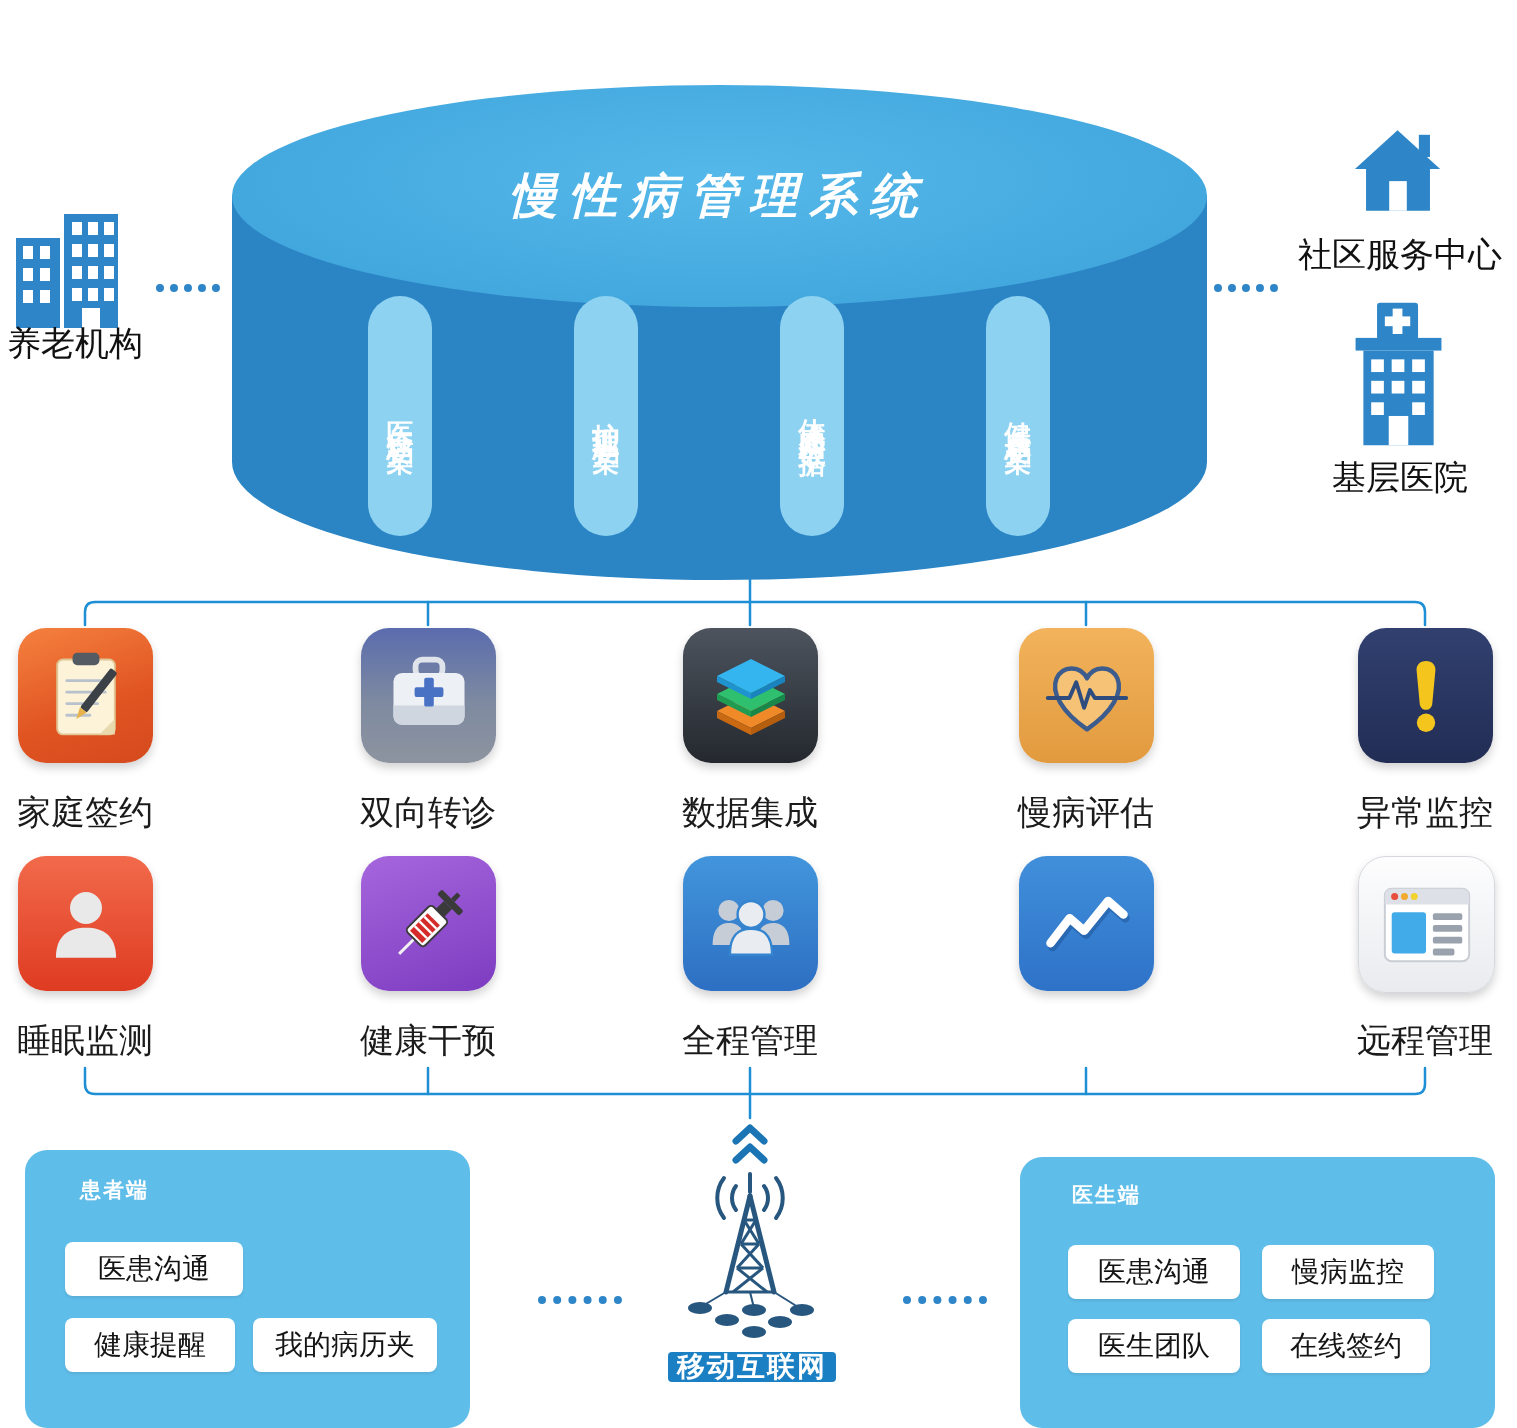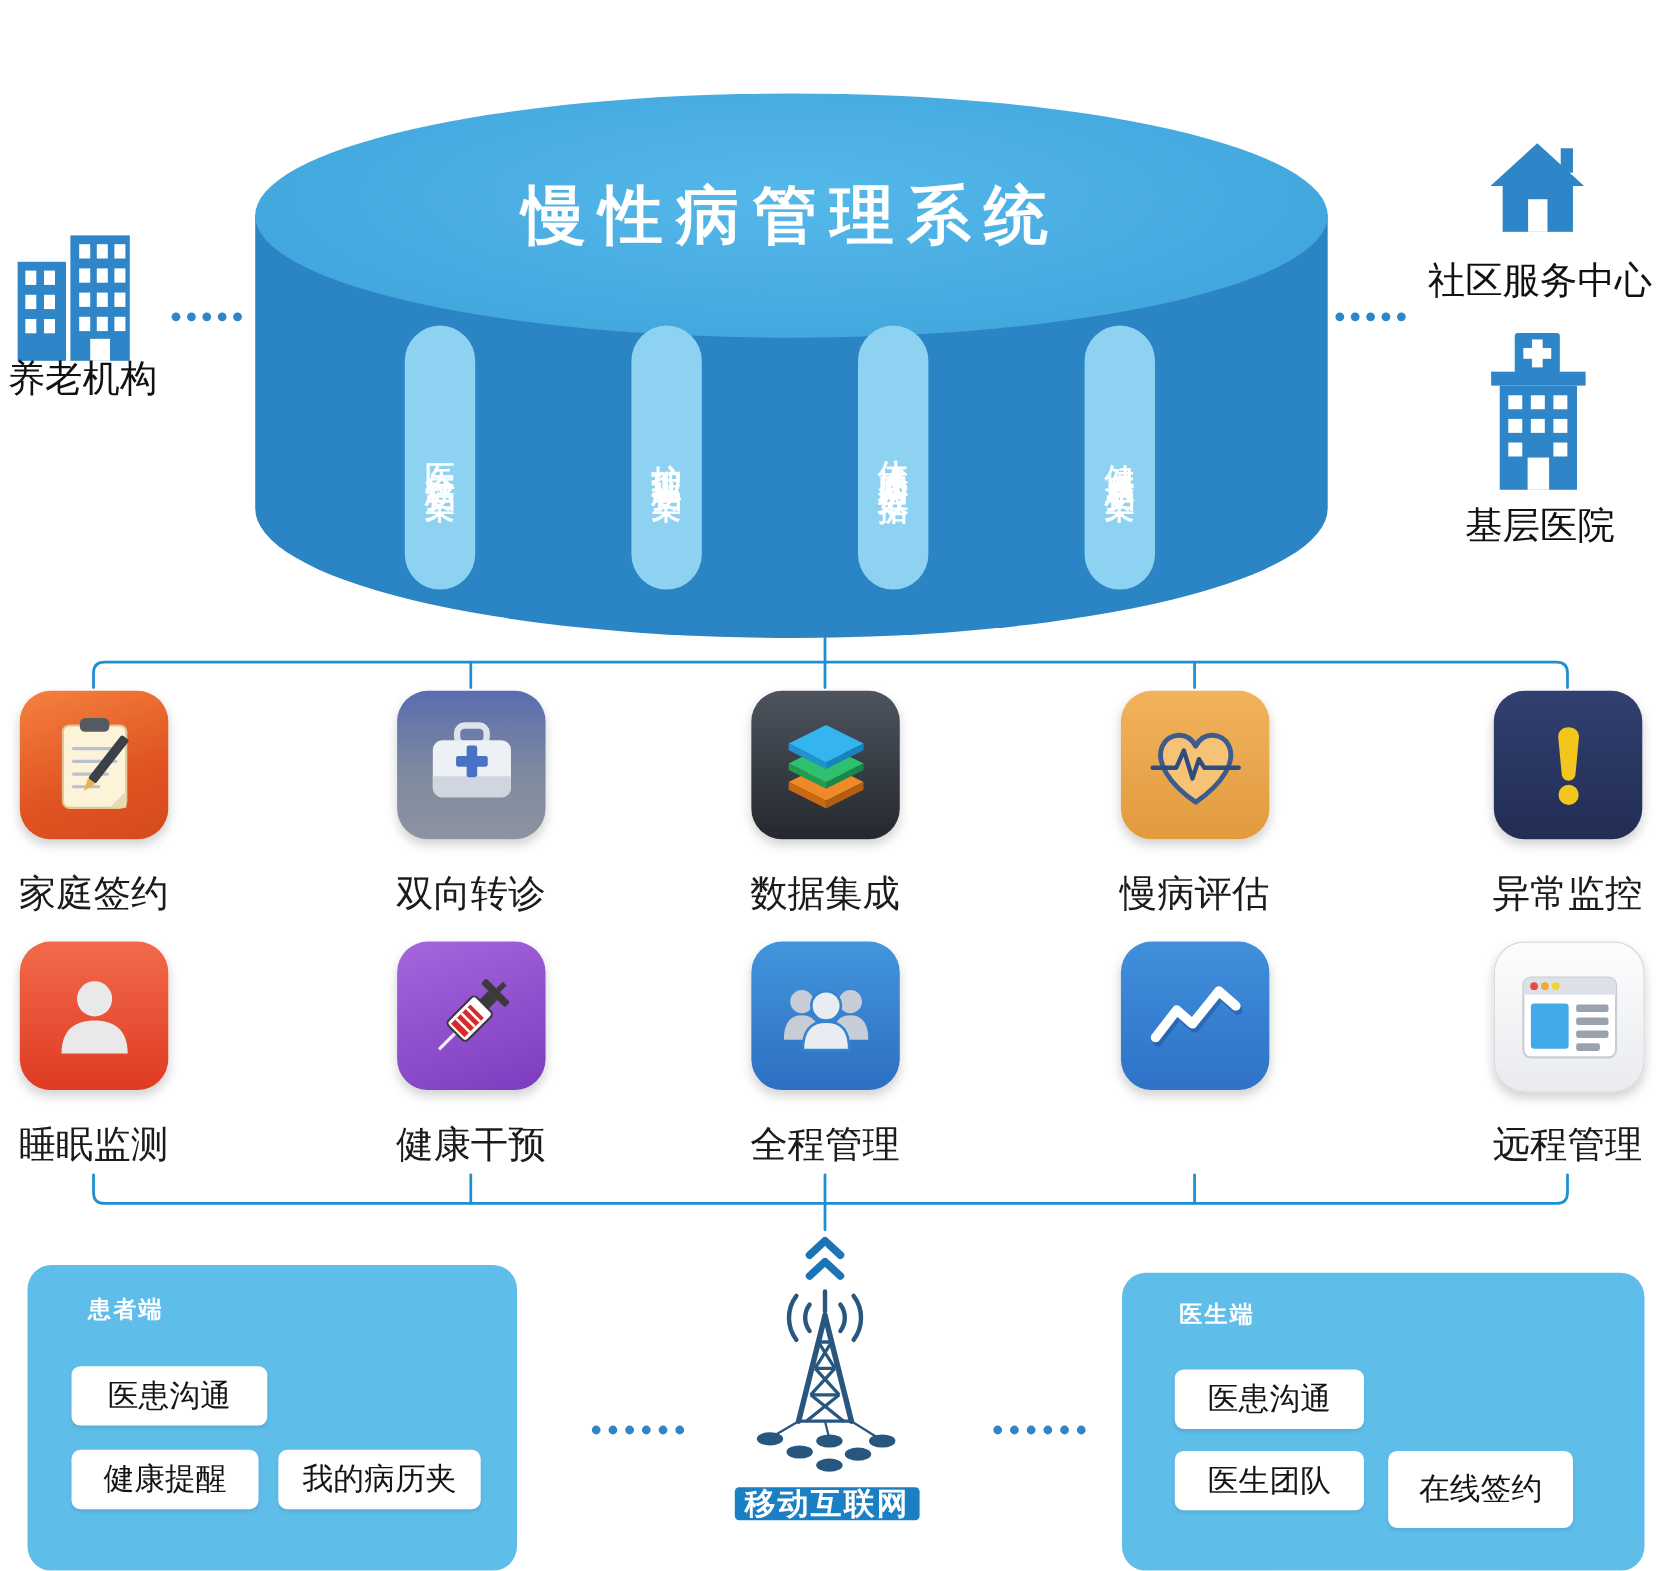--- a/index.html
+++ b/index.html
@@ -10,21 +10,21 @@
   
   .connectors{position:absolute;left:0;top:0;width:1517px;height:1428px;pointer-events:none;}
 
   
   .cylinder{position:absolute;left:232px;top:85px;width:975px;height:495px;}
   .cyl-body{position:absolute;left:0;top:110px;width:975px;height:385px;background:#2b85c5;
     border-radius:0 0 487px 487px / 0 0 118px 118px;}
   .cyl-top{position:absolute;left:0;top:0;width:975px;height:222px;border-radius:50%;
     background:radial-gradient(ellipse at 50% 42%,#55b8ea 0%,#43a8de 70%,#3c9fd6 100%);
     display:flex;align-items:center;justify-content:center;}
-  .cyl-title{color:#ffffff;font-size:58px;font-weight:bold;letter-spacing:12px;}
+  .cyl-title{color:#ffffff;font-size:48px;font-weight:bold;letter-spacing:12px;font-style:italic;}
   .pill{position:absolute;top:296px;width:64px;height:240px;background:#8ed2f1;border-radius:32px;
     display:flex;align-items:center;justify-content:center;color:#ffffff;font-weight:bold;
     font-size:27px;writing-mode:vertical-rl;text-orientation:upright;letter-spacing:8px;}
 
   
   .partner-label{position:absolute;font-size:34px;color:#111;font-weight:500;text-align:center;}
 
   
   .tile{position:absolute;width:135px;height:135px;border-radius:28px;
     display:flex;align-items:center;justify-content:center;
@@ -278,22 +278,23 @@
   <div class="panel" style="left:25px;top:1150px;width:445px;height:278px">
     <div class="panel-title" style="left:55px;top:26px">患者端</div>
     <div class="chip" style="left:40px;top:92px;width:178px;height:54px">医患沟通</div>
     <div class="chip" style="left:40px;top:168px;width:170px;height:54px">健康提醒</div>
     <div class="chip" style="left:228px;top:168px;width:184px;height:54px">我的病历夹</div>
   </div>
 
   <div class="panel" style="left:1020px;top:1157px;width:475px;height:271px">
     <div class="panel-title" style="left:52px;top:24px">医生端</div>
     <div class="chip" style="left:48px;top:88px;width:172px;height:54px">医患沟通</div>
+    <div class="chip" style="left:242px;top:88px;width:172px;height:54px">慢病监控</div>
     <div class="chip" style="left:48px;top:162px;width:172px;height:54px">医生团队</div>
-    <div class="chip" style="left:242px;top:162px;width:168px;height:70px">在线签约</div>
+    <div class="chip" style="left:242px;top:162px;width:168px;height:54px">在线签约</div>
   </div>
 
   <svg class="abs" style="left:728px;top:1122px" width="44" height="44" viewBox="0 0 44 44">
     <g fill="none" stroke="#1b74b4" stroke-width="7" stroke-linecap="round" stroke-linejoin="round">
       <polyline points="8,19 22,6 36,19"></polyline>
       <polyline points="8,38 22,25 36,38"></polyline>
     </g>
   </svg>
 
   <svg class="abs" style="left:670px;top:1168px" width="160" height="178" viewBox="0 0 160 178">

